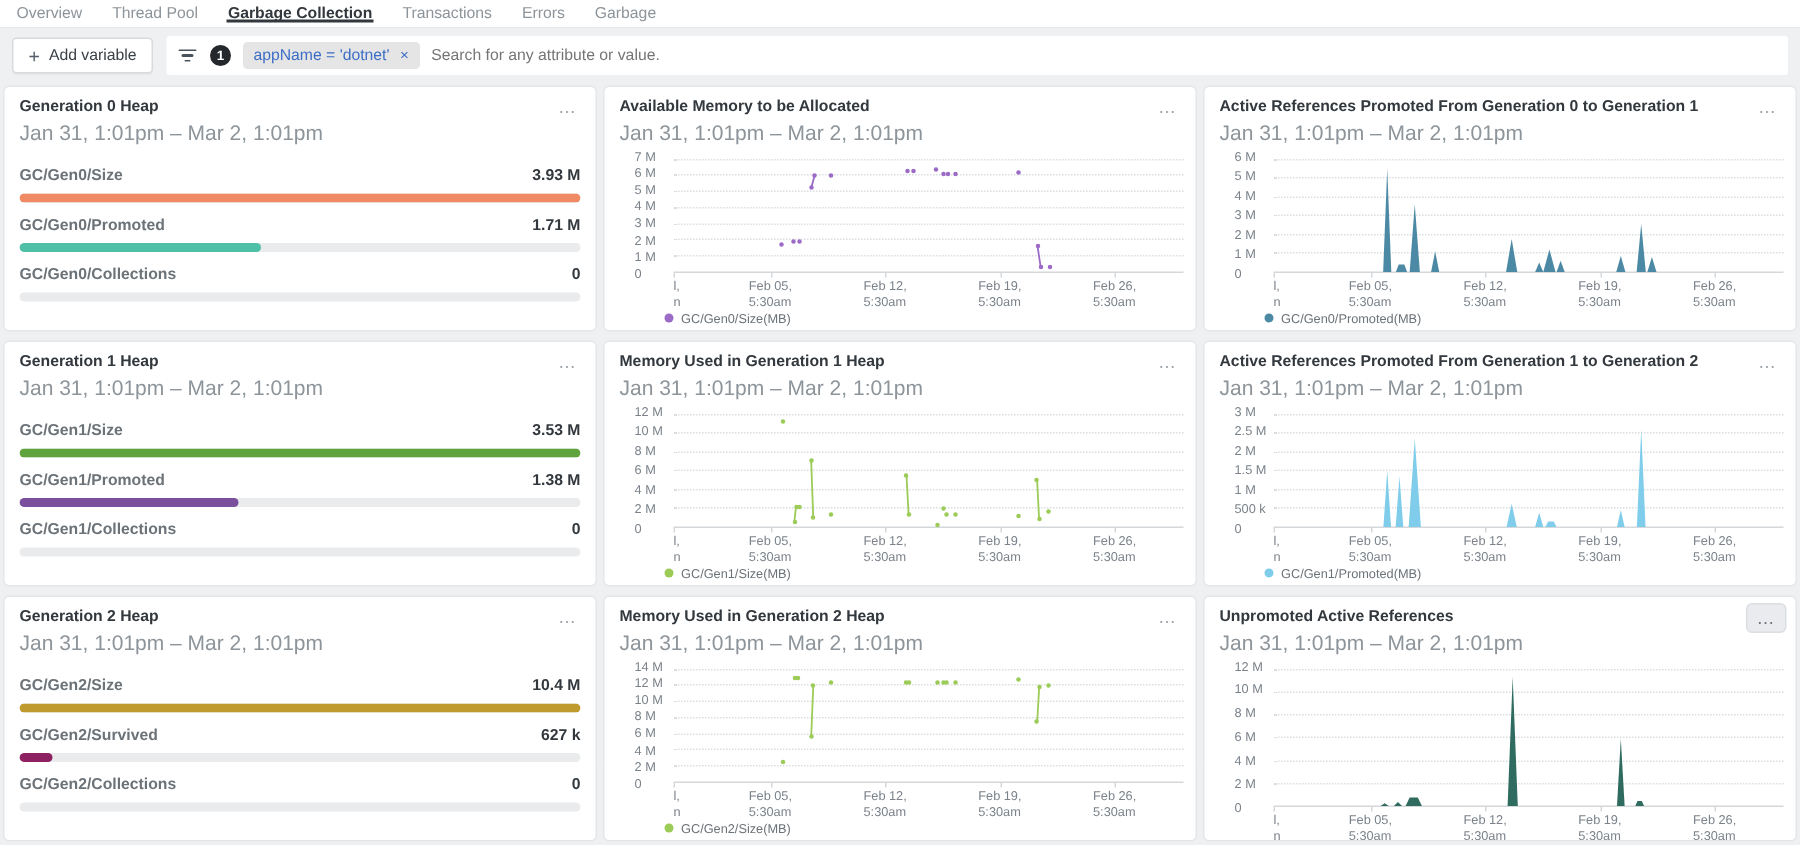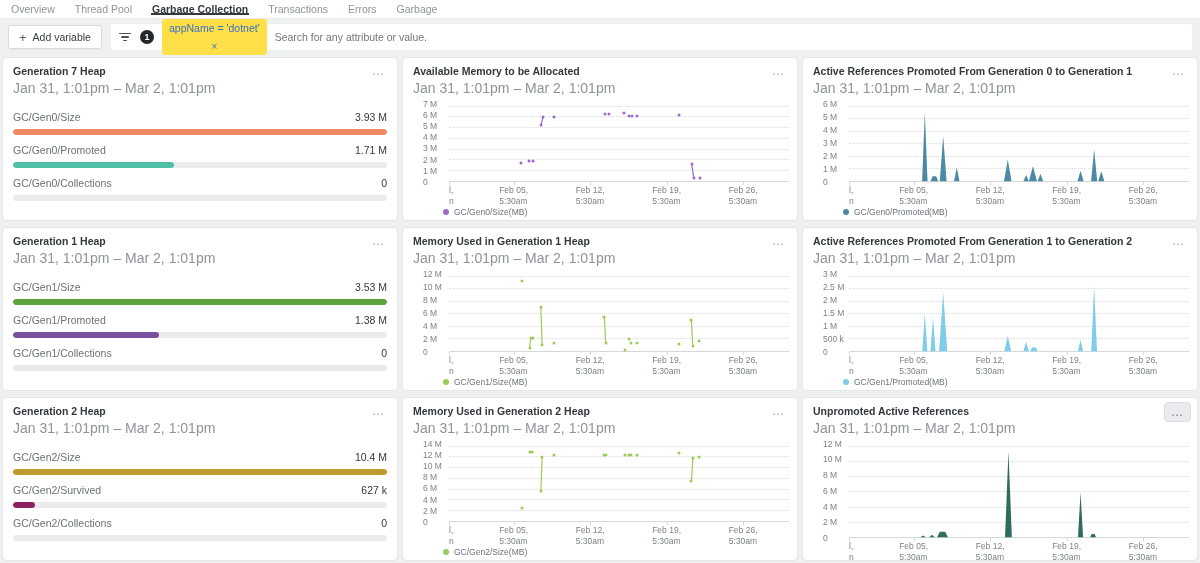--- a/index.html
+++ b/index.html
@@ -20,43 +20,43 @@
     box-shadow:0 1px 1px rgba(0,0,0,.04); display:flex; align-items:center; gap:6px;
     padding:0 10px; font-size:10.5px; color:#3a4045; cursor:pointer; font-family:inherit; }
   .add-var .plus { font-size:13px; color:#55606a; line-height:1; }
   .searchbar { flex:1; height:26px; background:#fff; border-radius:2px; display:flex;
     align-items:center; padding:0 8px; gap:8px; }
   .funnel { display:flex; flex-direction:column; align-items:center; gap:2px; width:13px; }
   .funnel i { display:block; height:1.5px; background:#4a525a; border-radius:1px; }
   .funnel i:nth-child(1){width:12px;} .funnel i:nth-child(2){width:8px;} .funnel i:nth-child(3){width:4px;}
   .count-badge { width:14px; height:14px; border-radius:50%; background:#24282c; color:#fff;
     font-size:9px; font-weight:bold; display:flex; align-items:center; justify-content:center; }
-  .filter-tag { background:#fde047; color:#3d6ec6; font-size:10.5px; border-radius:3px;
-    padding:3px 7px; display:flex; align-items:center; gap:7px; white-space:nowrap;flex-direction:column; }
+  .filter-tag { background:#e5e5e5; color:#3d6ec6; font-size:10.5px; border-radius:3px;
+    padding:3px 7px; display:flex; align-items:center; gap:7px; white-space:nowrap; }
   .filter-tag .x { cursor:pointer; font-size:10px; color:#3d6ec6; }
   .search-placeholder { color:#9ba2a8; font-size:10.5px; flex:1; border:none; outline:none;
     background:transparent; font-family:inherit; }
 
   
   .grid { display:grid; grid-template-columns:repeat(3,1fr); grid-auto-rows:164px;
     gap:6px 4px; padding:2px 2px 0 2px; }
   .panel { background:#fff; border:1px solid #e4e6e8; border-radius:4px; position:relative;
     display:flex; flex-direction:column; overflow:hidden; }
   .panel-head { padding:7px 10px 0 10px; position:relative; }
   .panel-title { font-size:10.5px; font-weight:bold; color:#32383d; line-height:1.3; }
   .panel-sub { font-size:14px; color:#8d949a; margin-top:1px; }
   .menu-btn { position:absolute; top:4px; right:6px; border:none; background:transparent;
     color:#9aa1a7; font-size:12px; letter-spacing:1px; cursor:pointer; padding:2px 6px;
     border-radius:4px; font-family:inherit; }
   .menu-btn.raised { background:#e9ebee; border:1px solid #dcdfe2; color:#6b7278; }
 
   
   .metrics { padding:6px 10px 0 10px; }
   .metric { margin-top:9px; }
-  .metric-row { display:flex; justify-content:space-between; align-items:center; }
+  .metric-row { display:flex; justify-content:space-between; align-items:center;font-weight:bold; }
   .metric-label { font-size:10.5px; color:#6b7278; }
   .metric-value { font-size:10.5px; color:#32383d; }
   .bar-track { margin-top:6px; height:6px; background:#e9ebed; border-radius:3px; overflow:hidden; }
   .bar-fill { height:100%; border-radius:3px; }
 
   
   .chart-body { flex:1; display:flex; flex-direction:column; padding:4px 6px 0 8px; min-height:0;margin-left:12px; }
   .plot-wrap { flex:1; position:relative; margin-top:4px; min-height:0; }
   .plot { position:absolute; left:26px; right:2px; top:2px; bottom:0;
     border-bottom:1px solid #d5d8db; }
@@ -102,21 +102,21 @@
       <span class="x">×</span>
     </span>
     <input class="search-placeholder" value="" placeholder="Search for any attribute or value." style="">
   </div>
 </div>
 
 <main class="grid">
 
   <section class="panel">
     <div class="panel-head">
-      <div class="panel-title">Generation 7 Heap</div>
+      <div class="panel-title">Generation 0 Heap</div>
       <div class="panel-sub">Jan 31, 1:01pm – Mar 2, 1:01pm</div>
       <button class="menu-btn">…</button>
     </div>
     <div class="metrics">
         <div class="metric">
           <div class="metric-row">
             <span class="metric-label">GC/Gen0/Size</span>
             <span class="metric-value">3.93 M</span>
           </div>
           <div class="bar-track">

